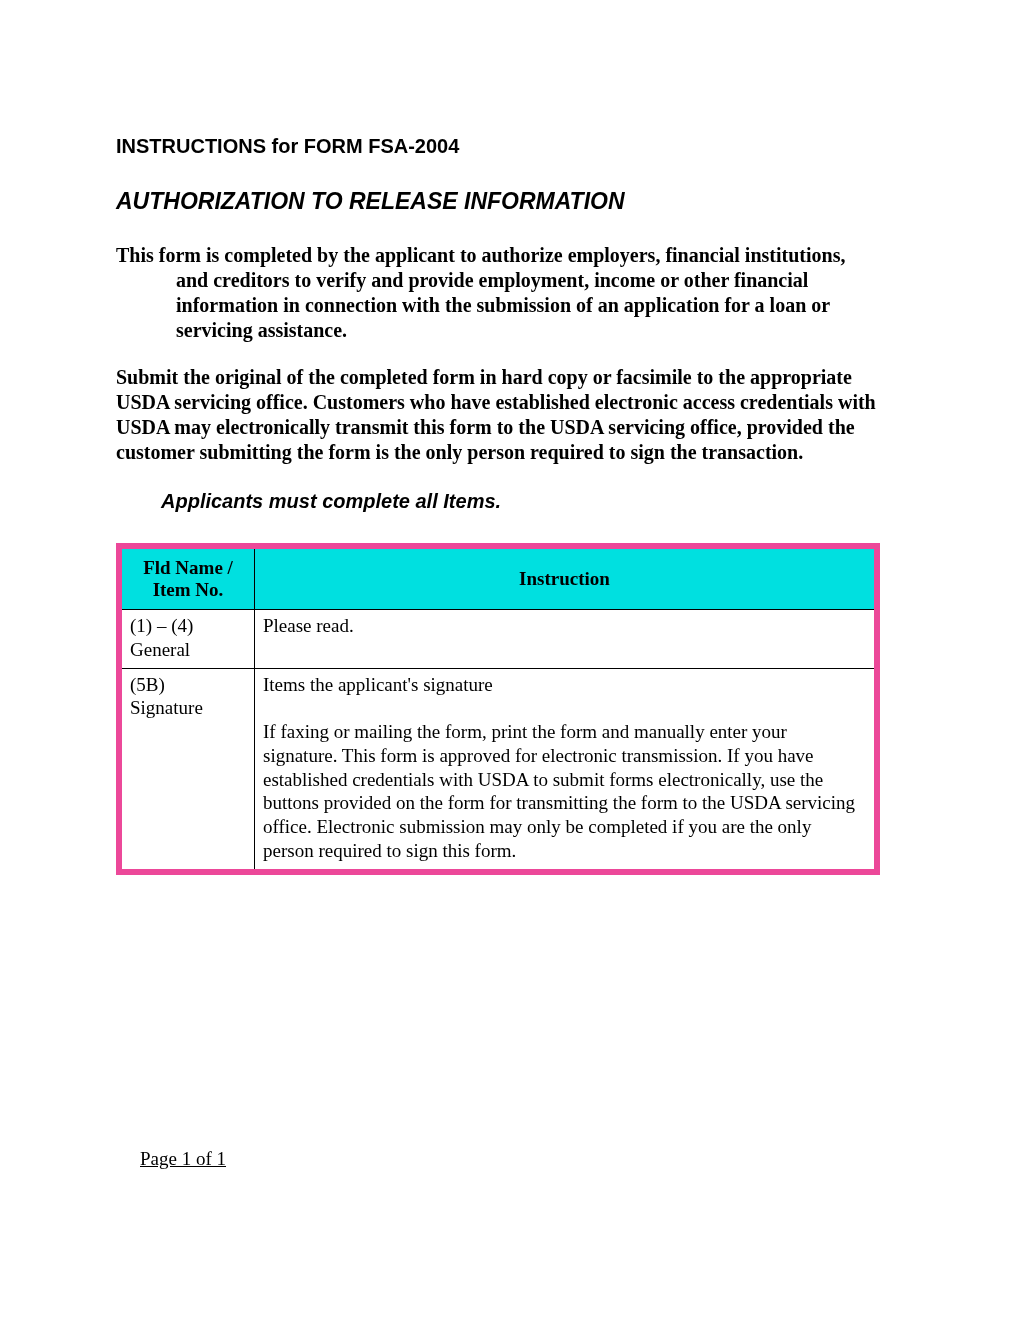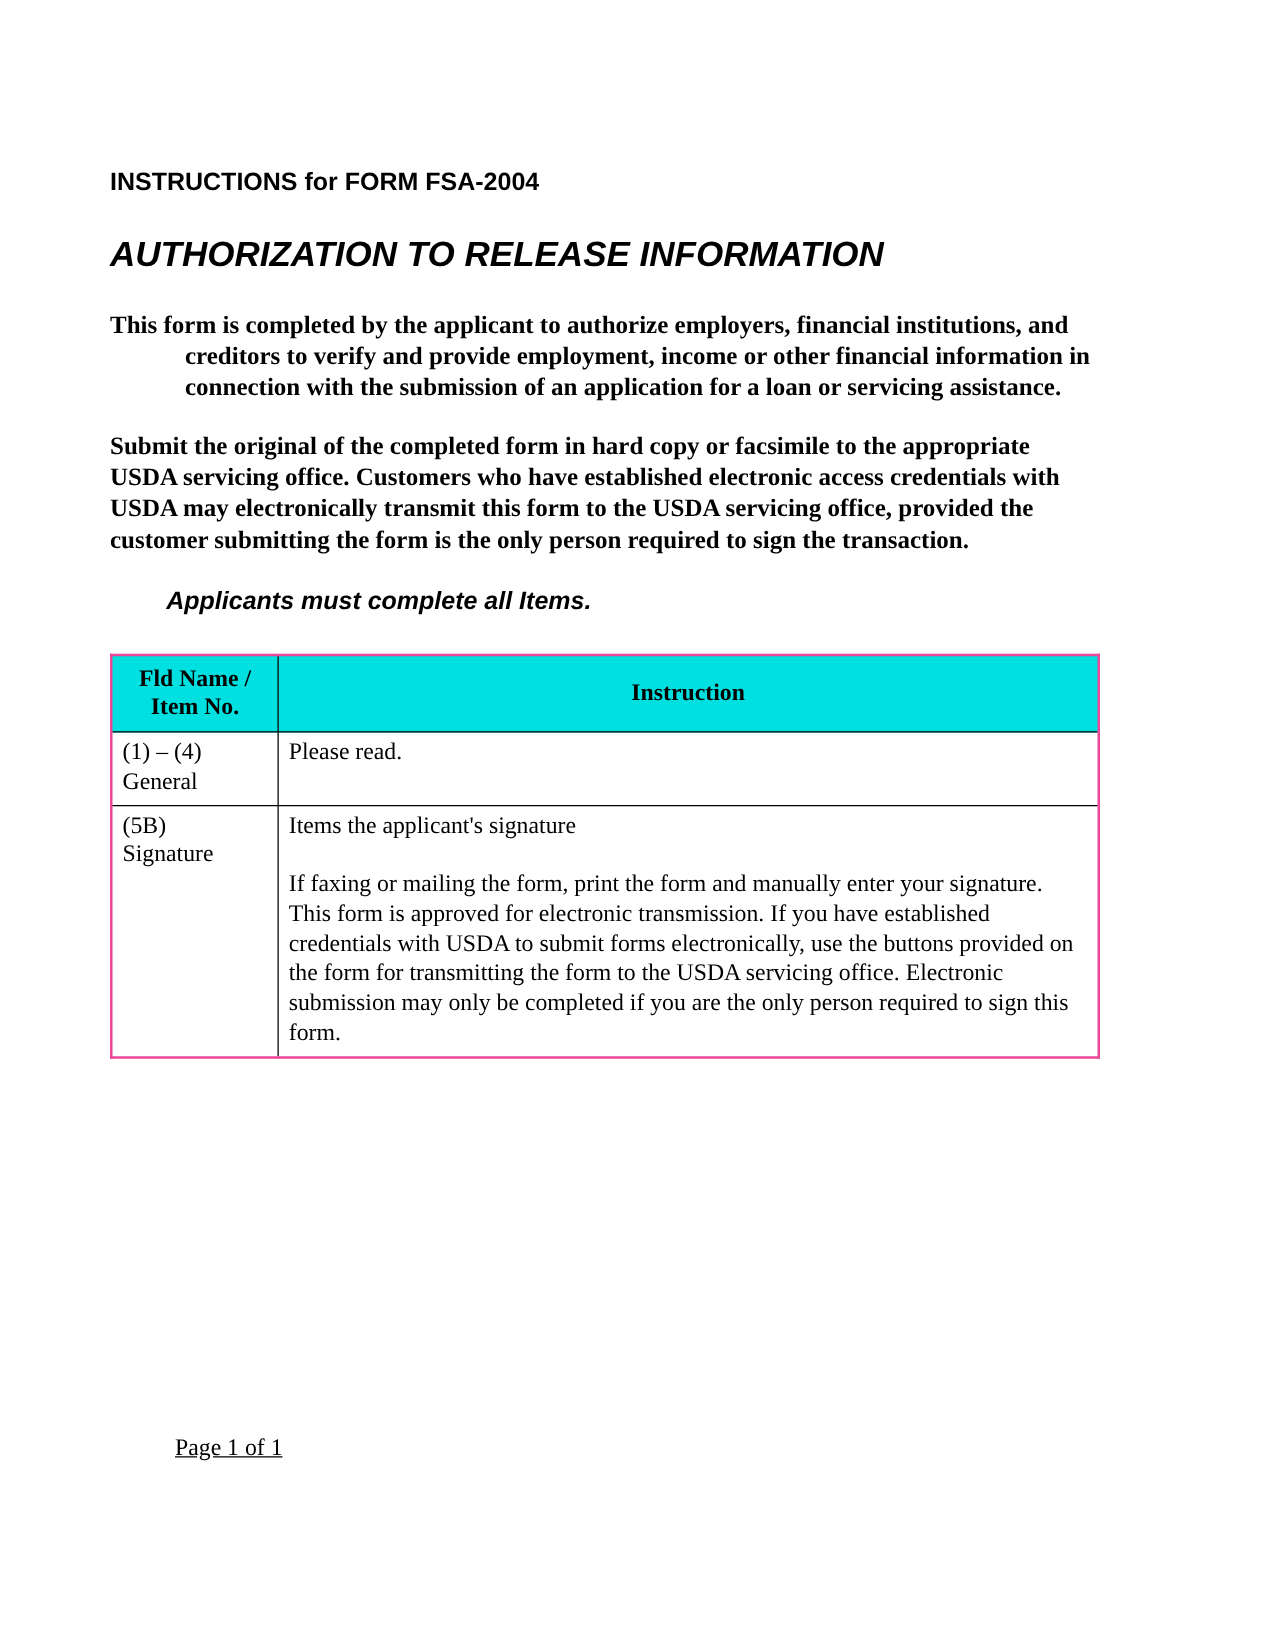--- a/index.html
+++ b/index.html
@@ -6,34 +6,34 @@
       font-family: "Times New Roman", Times, serif;
       margin: 0;
       padding: 0;
       background: #fff;
       color: #000;
     }
     .page {
       width: 1020px;
       height: 1320px;
       box-sizing: border-box;
-      padding: 135px 140px 0 88px;
+      padding: 135px 140px 0 116px;
       position: relative;
     }
     .instructions-for {
       font-family: Arial, Helvetica, sans-serif;
       font-weight: bold;
       font-size: 20px;
       margin-bottom: 30px;
     }
     .main-title {
       font-family: Arial, Helvetica, sans-serif;
       font-weight: bold;
       font-style: italic;
-      font-size: 28px;
+      font-size: 23px;
       margin-bottom: 28px;
     }
     .body-para {
       font-size: 20px;
       font-weight: bold;
       margin-bottom: 22px;
       line-height: 1.25;
     }
     .hanging {
       padding-left: 60px;
@@ -67,21 +67,21 @@
     td {
       font-size: 19px;
       padding: 4px 8px 6px 8px;
       vertical-align: top;
       line-height: 1.25;
     }
     th, td {
       border: 1px solid #000;
     }
     th:first-child, td:first-child { width: 120px; }
-    table { border: 2px solid #ec4899; }
+    table { border: 6px solid #ec4899; }
     .pagefoot {
       position: absolute;
       bottom: 150px;
       left: 140px;
       font-size: 19px;
       text-decoration: underline;
     }
     .fld-line1 { display:block; }
     .fld-line2 { display:block; }
   </style>

